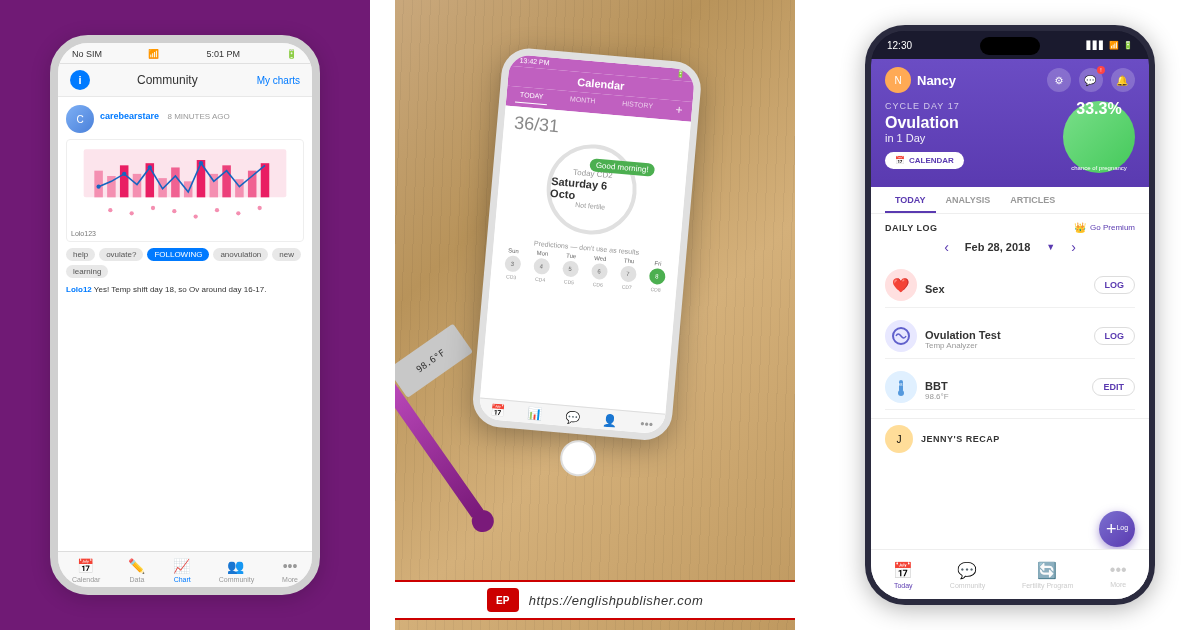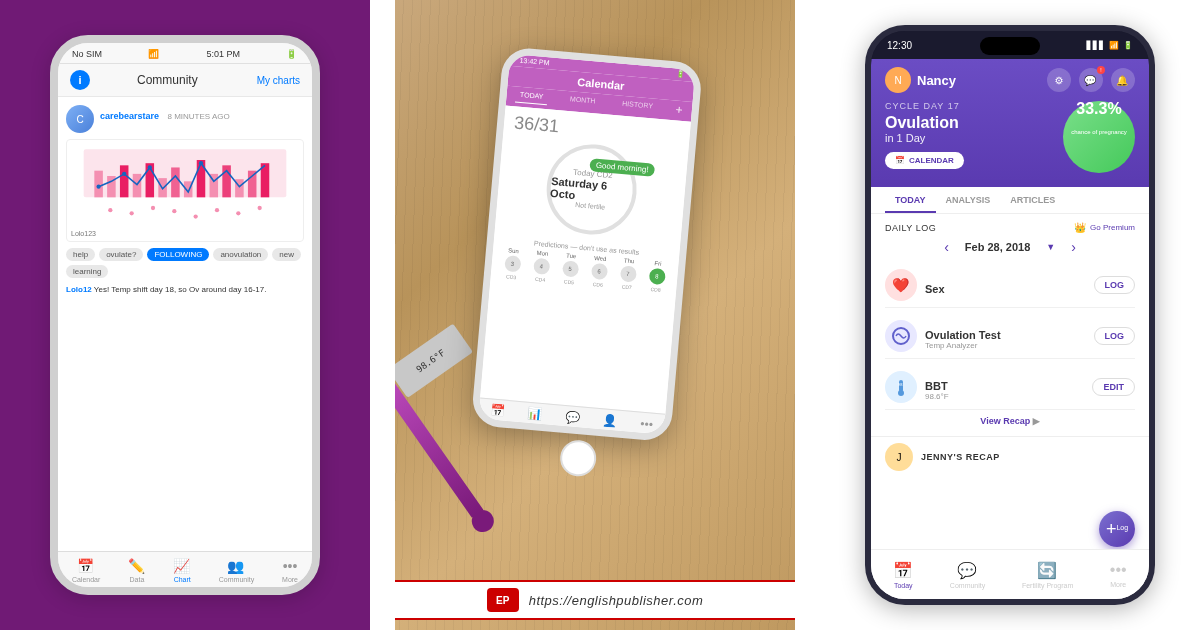--- a/index.html
+++ b/index.html
@@ -546,21 +546,21 @@
       cursor: pointer;
     }
     .phone3-pregnancy-circle {
       width: 72px;
       height: 72px;
       border-radius: 50%;
       background: linear-gradient(135deg, #7adf8a, #44c95a);
       display: flex;
       flex-direction: column;
       align-items: center;
-      justify-content: flex-start;
+      justify-content: space-between;
       color: #fff;
       text-align: center;
       gap: 12px;
     }
     .phone3-preg-pct {
       font-size: 16px;
       font-weight: 800;
       line-height: 1;
     }
     .phone3-preg-text {
@@ -595,21 +595,21 @@
       padding: 8px 14px;
     }
     .phone3-log-header {
       display: flex;
       align-items: center;
       justify-content: space-between;
       margin-bottom: 6px;
     }
     .phone3-log-title {
       font-size: 9px;
-      font-weight: 400;
+      font-weight: 700;
       color: #333;
       letter-spacing: 0.5px;
       text-align: right;
     }
     .phone3-premium {
       display: flex;
       align-items: center;
       gap: 3px;
       font-size: 8px;
       color: #5a3ab0;
@@ -1076,24 +1076,20 @@
                 <text x="7" y="9" font-size="4" fill="#fff">98</text>
               </svg>
             </div>
             <div class="phone3-log-text">
               <div class="phone3-log-name">BBT</div>
               <div class="phone3-log-sub">98.6°F</div>
             </div>
             <button class="phone3-log-btn">EDIT</button>
           </div>
         </div>
-        <div class="phone3-view-recap">
-          <span>View Recap</span>
-          <span class="phone3-view-recap-arrow"> ▶</span>
-        </div>
       </div>
 
       <div class="phone3-recap-row">
         <div class="phone3-recap-avatar">J</div>
         <span class="phone3-recap-name">JENNY'S RECAP</span>
       </div>
     </div>
 
     <div class="phone3-fab">
       <span>+</span>

